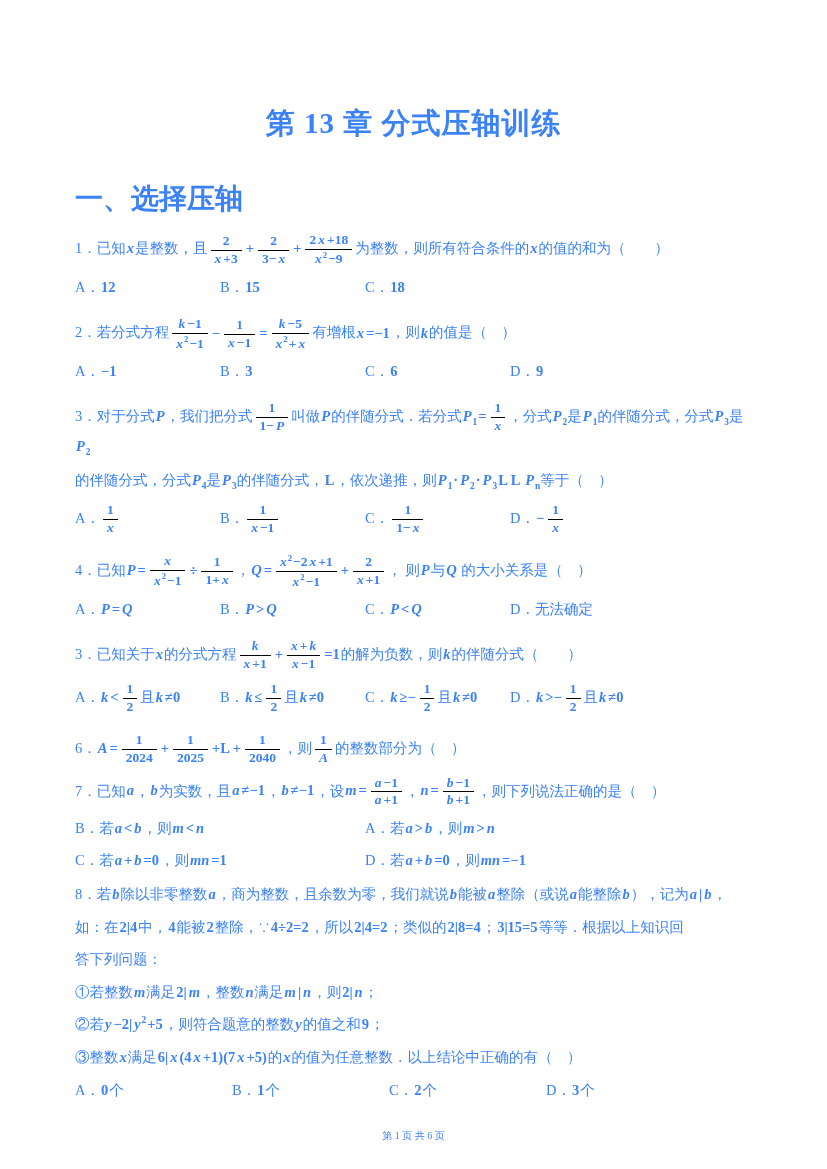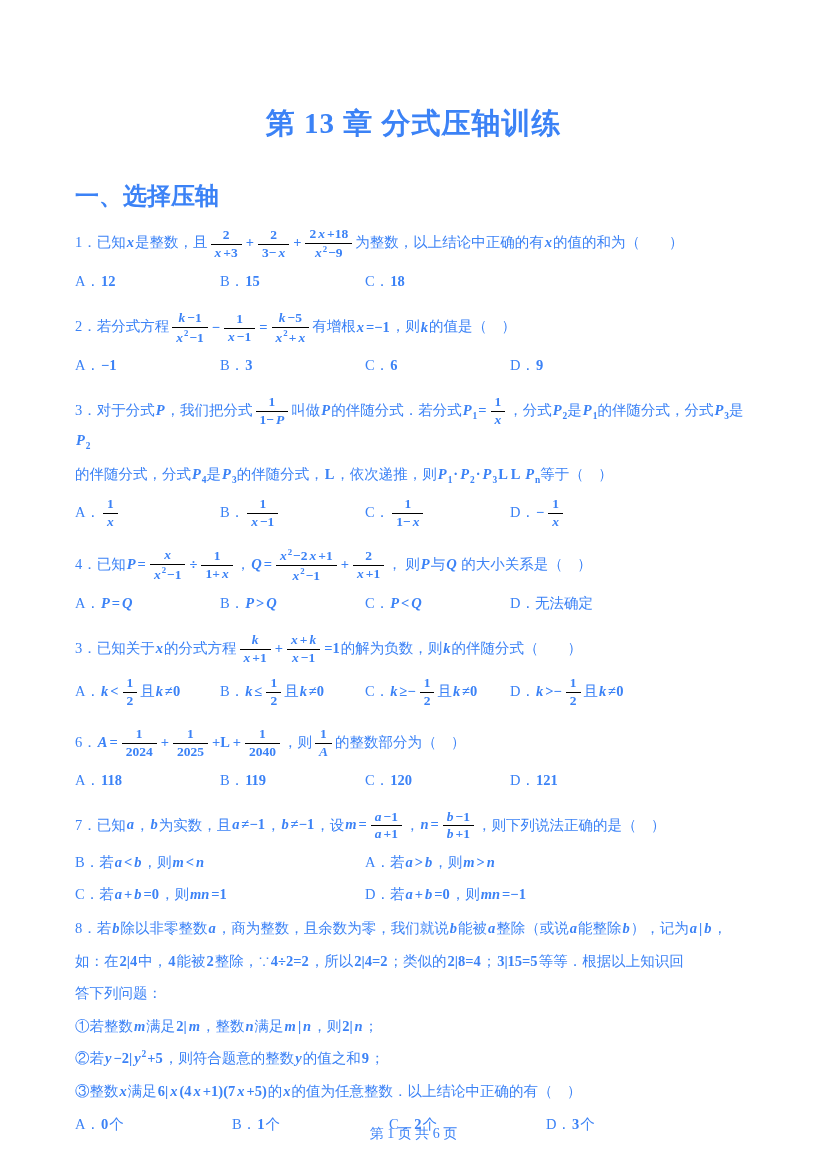--- a/index.html
+++ b/index.html
@@ -10,61 +10,61 @@
     font-family:"Liberation Serif","DejaVu Serif",serif;
     overflow:hidden;
   }
   .page-body { padding:0 75px; }
   .title {
     padding-top:92px; text-align:center;
     font-size:29px; font-weight:bold; letter-spacing:1px;
   }
   .section {
     margin-top:36px; margin-bottom:14px;
-    font-size:24px; font-weight:bold;
+    font-size:28px; font-weight:bold;
   }
   .line { font-size:14.5px; line-height:1.65; margin:8px 0; }
   .line.tight { margin:5px 0; line-height:1.9; }
   .options { display:grid; font-size:14.5px; line-height:1.65; margin:8px 0 16px; align-items:center; }
   .options.tight { margin:2px 0 8px; }
   .opt { white-space:nowrap; }
   .txt { font-weight:normal; }
   .mi { font-style:italic; font-weight:bold; padding:0 1px; }
   .mb { font-weight:bold; padding:0 1px; }
   sup.sup { font-weight:bold; font-size:0.65em; }
   sub.sub { font-weight:bold; font-size:0.65em; }
   .frac {
     display:inline-flex; flex-direction:column; text-align:center;
     vertical-align:middle; margin:0 3px; font-size:13.5px; line-height:1.25;
   }
   .frac .num { border-bottom:1.2px solid #000; padding:0 3px; display:block; }
   .frac .den { padding:0 3px; display:block; }
   .footer {
     position:absolute; left:0; right:0; bottom:38px;
-    text-align:center; font-size:14px;
+    text-align:center; font-size:10px;
   }
 </style>
 </head>
 <body>
 
 <div class="page">
   <div class="page-body">
     <div class="title">第 13 章 分式压轴训练</div>
     <div class="section">一、选择压轴</div>
     <div id="content-host">
         <div class="line"><span class="txt">1．已知</span><span class="mi">x</span><span class="txt">是整数，且</span><span class="frac">
             <span class="num"><span class="mb">2</span></span>
             <span class="den"><span class="mi">x</span><span class="mb">+3</span></span>
           </span><span class="mb">+</span><span class="frac">
             <span class="num"><span class="mb">2</span></span>
             <span class="den"><span class="mb">3−</span><span class="mi">x</span></span>
           </span><span class="mb">+</span><span class="frac">
             <span class="num"><span class="mb">2</span><span class="mi">x</span><span class="mb">+18</span></span>
             <span class="den"><span class="mi">x</span><sup class="sup">2</sup><span class="mb">−9</span></span>
-          </span><span class="txt">为整数，以上结论中正确的有</span><span class="mi">x</span><span class="txt">的值的和为（　　）</span></div>
+          </span><span class="txt">为整数，则所有符合条件的</span><span class="mi">x</span><span class="txt">的值的和为（　　）</span></div>
         <div class="options" style="grid-template-columns: 145px 145px 145px 1fr;">
           <span class="opt"><span class="txt">A．</span><span class="mb">12</span></span>
           <span class="opt"><span class="txt">B．</span><span class="mb">15</span></span>
           <span class="opt"><span class="txt">C．</span><span class="mb">18</span></span>
         </div>
         <div class="line"><span class="txt">2．若分式方程</span><span class="frac">
             <span class="num"><span class="mi">k</span><span class="mb">−1</span></span>
             <span class="den"><span class="mi">x</span><sup class="sup">2</sup><span class="mb">−1</span></span>
           </span><span class="mb">−</span><span class="frac">
             <span class="num"><span class="mb">1</span></span>
@@ -155,26 +155,20 @@
           </span><span class="mb">+</span><span class="frac">
             <span class="num"><span class="mb">1</span></span>
             <span class="den"><span class="mb">2025</span></span>
           </span><span class="mb">+L +</span><span class="frac">
             <span class="num"><span class="mb">1</span></span>
             <span class="den"><span class="mb">2040</span></span>
           </span><span class="txt">，则</span><span class="frac">
             <span class="num"><span class="mb">1</span></span>
             <span class="den"><span class="mi">A</span></span>
           </span><span class="txt">的整数部分为（　）</span></div>
-        <div class="options" style="grid-template-columns: 145px 145px 145px 1fr;">
-          <span class="opt"><span class="txt">A．</span><span class="mb">118</span></span>
-          <span class="opt"><span class="txt">B．</span><span class="mb">119</span></span>
-          <span class="opt"><span class="txt">C．</span><span class="mb">120</span></span>
-          <span class="opt"><span class="txt">D．</span><span class="mb">121</span></span>
-        </div>
         <div class="line"><span class="txt">7．已知</span><span class="mi">a</span><span class="txt">，</span><span class="mi">b</span><span class="txt">为实数，且</span><span class="mi">a</span><span class="mb">≠−1</span><span class="txt">，</span><span class="mi">b</span><span class="mb">≠−1</span><span class="txt">，设</span><span class="mi">m</span><span class="mb">=</span><span class="frac">
             <span class="num"><span class="mi">a</span><span class="mb">−1</span></span>
             <span class="den"><span class="mi">a</span><span class="mb">+1</span></span>
           </span><span class="txt">，</span><span class="mi">n</span><span class="mb">=</span><span class="frac">
             <span class="num"><span class="mi">b</span><span class="mb">−1</span></span>
             <span class="den"><span class="mi">b</span><span class="mb">+1</span></span>
           </span><span class="txt">，则下列说法正确的是（　）</span></div>
         <div class="options tight" style="grid-template-columns: 290px 1fr;">
           <span class="opt"><span class="txt">B．若</span><span class="mi">a</span><span class="mb">&lt;</span><span class="mi">b</span><span class="txt">，则</span><span class="mi">m</span><span class="mb">&lt;</span><span class="mi">n</span></span>
           <span class="opt"><span class="txt">A．若</span><span class="mi">a</span><span class="mb">&gt;</span><span class="mi">b</span><span class="txt">，则</span><span class="mi">m</span><span class="mb">&gt;</span><span class="mi">n</span></span>

